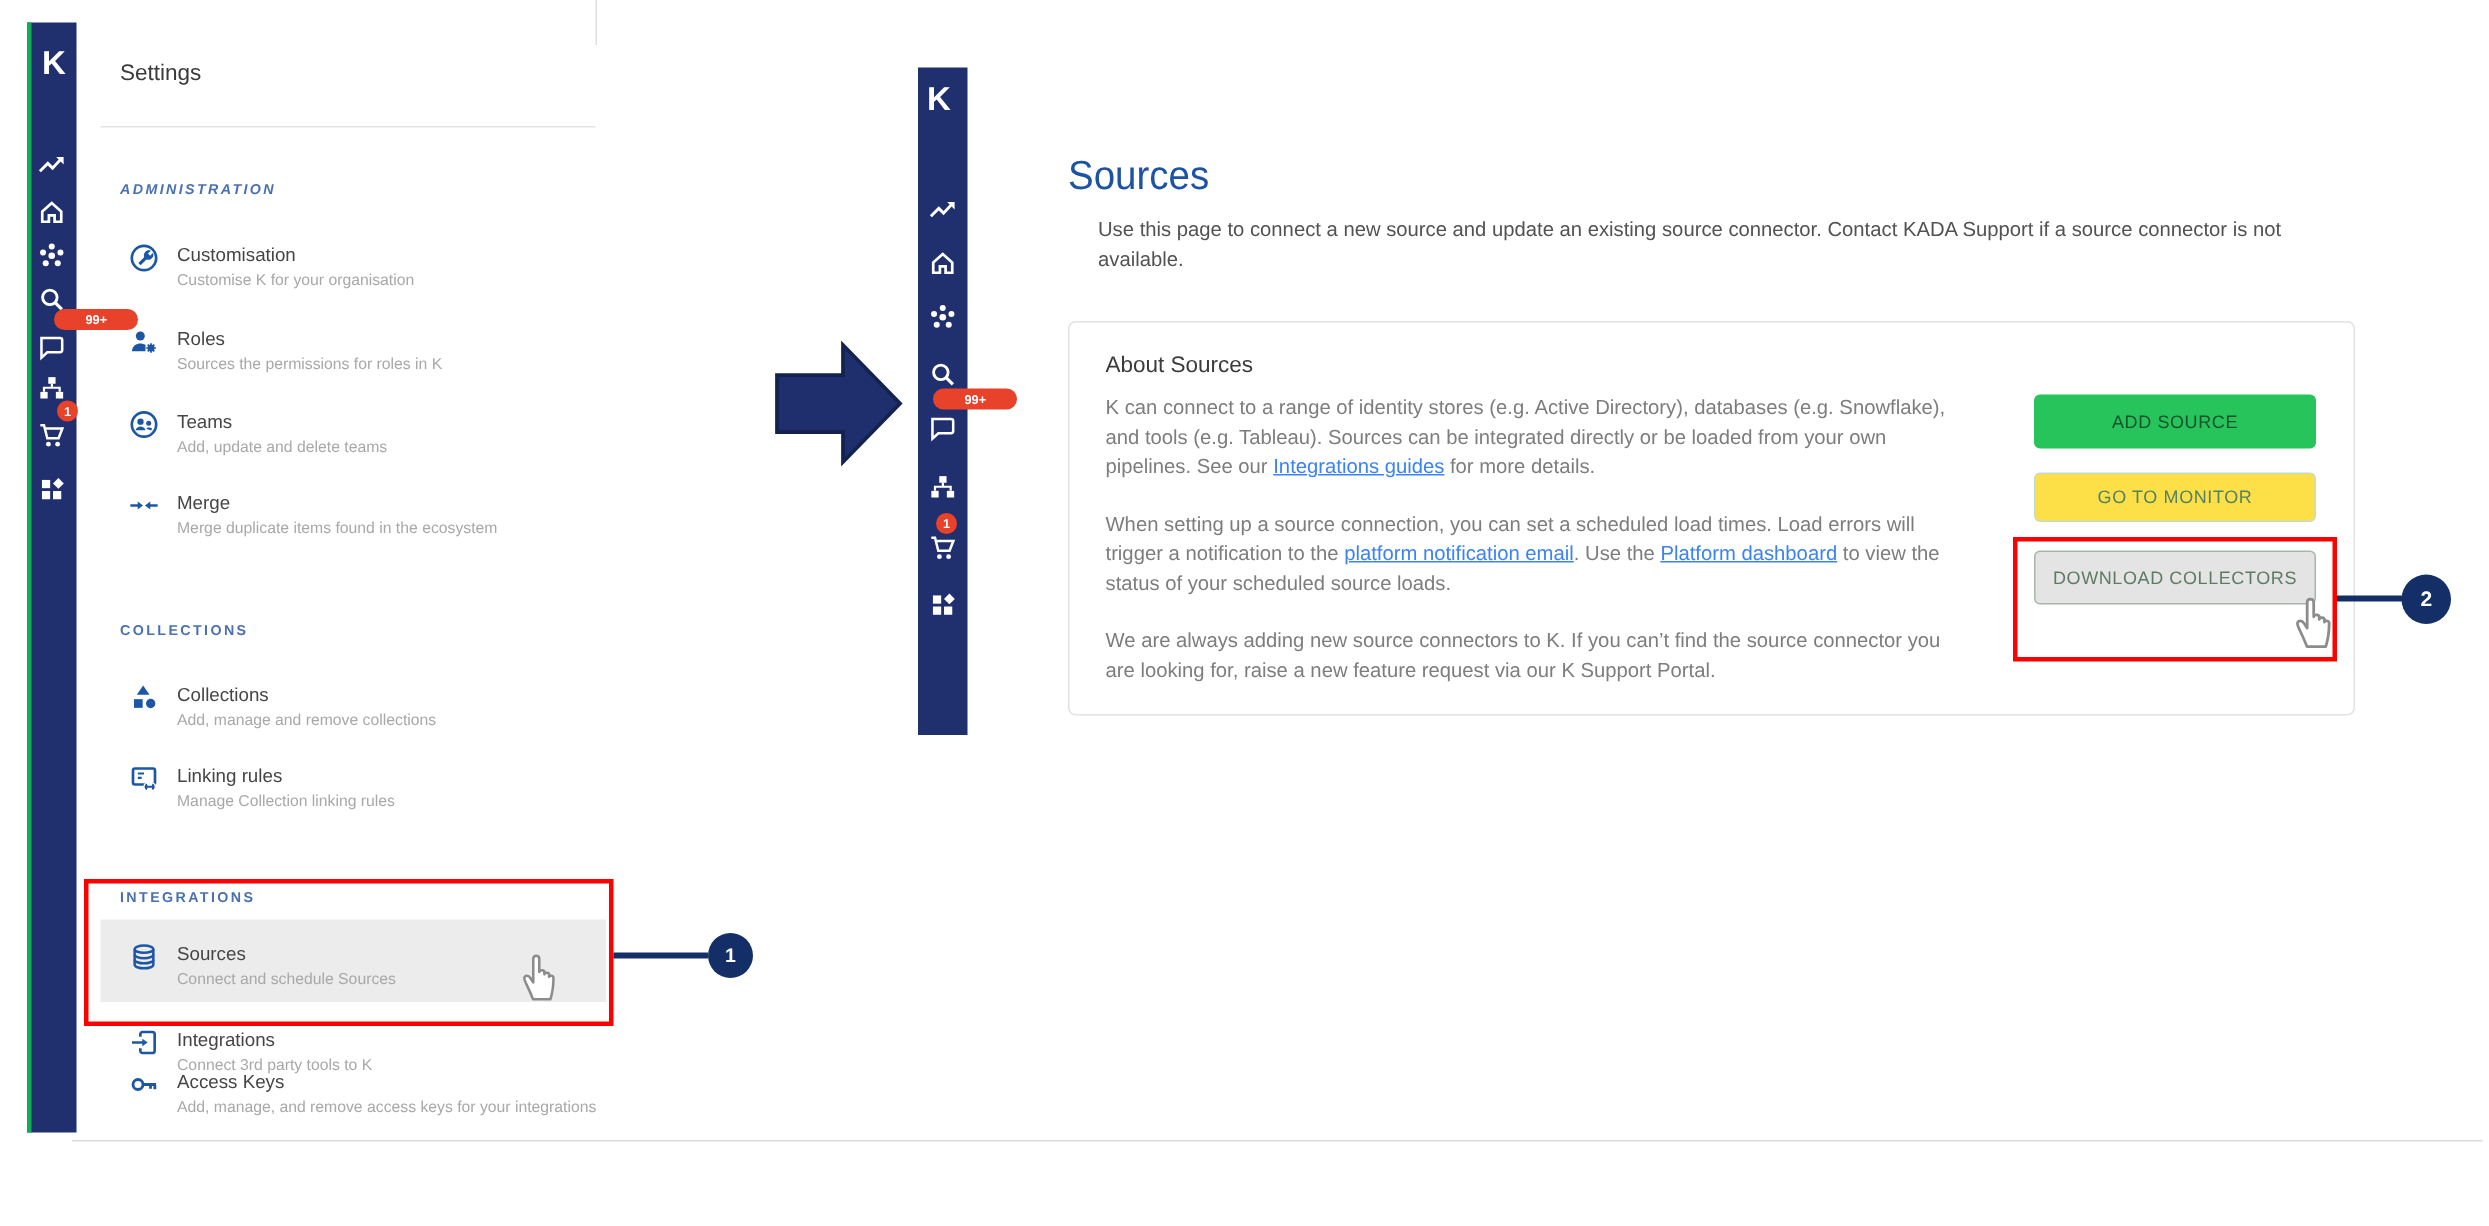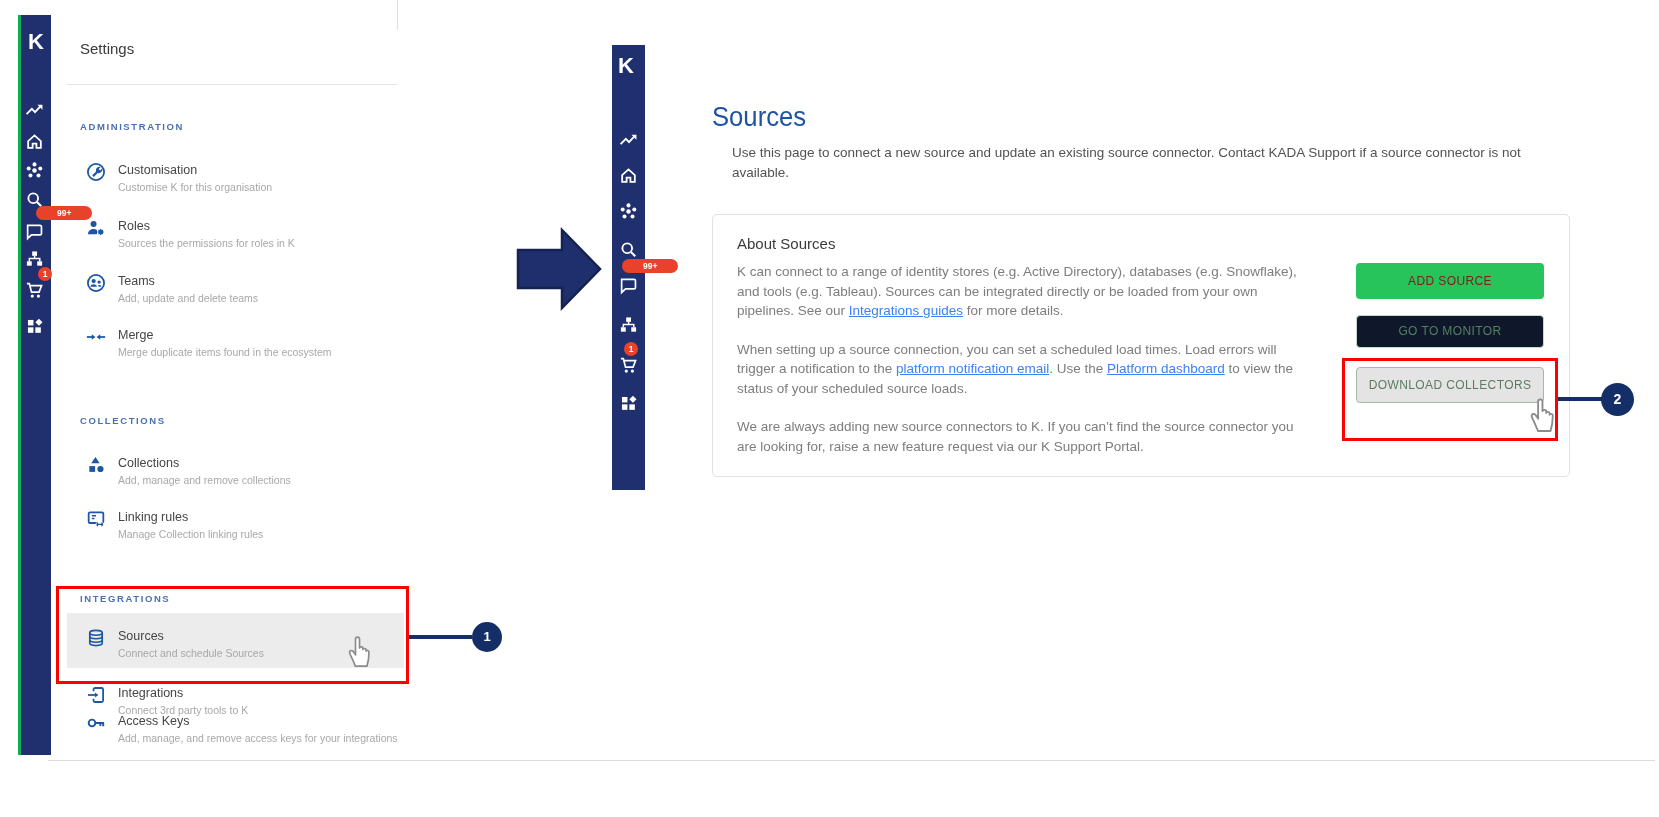--- a/index.html
+++ b/index.html
@@ -34,22 +34,22 @@
   .page-desc{position:absolute;left:732px;top:143px;width:800px;font-size:13.5px;line-height:19.5px;color:#525252;}
   .card{position:absolute;left:712px;top:214px;width:858px;height:263px;background:#fff;
         border:1px solid #e2e2e2;border-radius:5px;box-sizing:border-box;}
   .card-title{position:absolute;left:24px;top:20px;font-size:15px;font-weight:500;color:#3b3b3b;}
   .card-paras{position:absolute;left:24px;top:47px;width:566px;}
   .card-paras p{margin:0 0 19px 0;font-size:13.5px;line-height:19.5px;color:#7d7d7d;}
   .card-paras a{color:#3b82f6;text-decoration:underline;cursor:pointer;}
   .btn-col{position:absolute;left:643px;top:48px;width:188px;}
   .btn{box-sizing:border-box;width:188px;border-radius:4px;font-size:12px;font-weight:500;
        letter-spacing:.4px;text-align:center;cursor:pointer;}
-  .btn-add{height:36px;line-height:36px;background:#26c45a;color:#7f1d1d;margin-bottom:16px;}
-  .btn-mon{height:33px;line-height:31px;background:#0f172a;border:1px solid #c3dcc9;color:#548063;margin-bottom:19px;}
+  .btn-add{height:36px;line-height:36px;background:#26c45a;color:#14532d;margin-bottom:16px;}
+  .btn-mon{height:33px;line-height:31px;background:#fde047;border:1px solid #c3dcc9;color:#548063;margin-bottom:19px;}
   .btn-dl{height:36px;line-height:34px;background:#e4e4e4;border:1px solid #a3b8a8;color:#5d7b64;}
 
   
   .redbox{position:absolute;border:3px solid #fb0200;box-sizing:border-box;z-index:6;}
   .rb1{left:56px;top:586px;width:353px;height:98px;}
   .rb2{left:1342px;top:358px;width:216px;height:83px;}
   .conn{position:absolute;height:4px;background:#142f68;z-index:6;}
   .callout{position:absolute;background:#142f68;border-radius:50%;color:#fff;font-weight:bold;
            text-align:center;z-index:7;}
   .c1{left:472px;top:622px;width:30px;height:30px;font-size:13px;line-height:30px;}
@@ -106,29 +106,29 @@
       <rect x="2.8" y="9.8" width="5.2" height="5.2" fill="#fff"></rect>
       <rect x="9.8" y="9.8" width="5.2" height="5.2" fill="#fff"></rect>
       <polygon points="13.2,1.6 16.6,5 13.2,8.4 9.8,5" fill="#fff"></polygon>
     </svg>
 
   <div class="settings-title">Settings</div>
   <div class="divider"></div>
   <div class="vline"></div>
   <div class="bottomline"></div>
 
-  <div class="sec" style="top:121px;">ADMINISTRATION</div>
+  <div class="sec" style="top:121px;font-style:italic;">ADMINISTRATION</div>
 
   <div class="mi" style="top:163px;">
     <svg class="mi-ic" viewBox="0 0 18 18">
         <circle cx="9" cy="9" r="7.3" fill="none" stroke="#1d56a5" stroke-width="1.6"></circle>
         <path d="M5.6 12 L9.1 8.5 C8.7 7.4 9 6.1 9.9 5.2 C10.8 4.3 12.1 4.1 13.1 4.6 L11.4 6.3 L12.7 7.6 L14.4 5.9 C14.9 7 14.6 8.3 13.7 9.1 C12.8 10 11.6 10.3 10.5 9.9 L7 13.4 Z" fill="#1d56a5"></path>
       </svg>
     <div class="mi-t">Customisation</div>
-    <div class="mi-s">Customise K for this organisation</div>
+    <div class="mi-s">Customise K for your organisation</div>
   </div>
 
   <div class="mi" style="top:219px;">
     <svg class="mi-ic" viewBox="0 0 18 18">
         <circle cx="6.8" cy="5.4" r="2.7" fill="#1d56a5"></circle>
         <path d="M1.8 14.6 C1.8 11.3 4.6 9.9 6.8 9.9 C7.9 9.9 9 10.2 9.9 10.8 L9.9 14.6 Z" fill="#1d56a5"></path>
         <circle cx="13.2" cy="12.6" r="2.1" fill="#1d56a5"></circle>
         <path d="M13.2 9.7 V15.5 M10.3 12.6 H16.1 M11.2 10.6 L15.2 14.6 M15.2 10.6 L11.2 14.6" stroke="#1d56a5" stroke-width="1"></path>
       </svg>
     <div class="mi-t">Roles</div>

